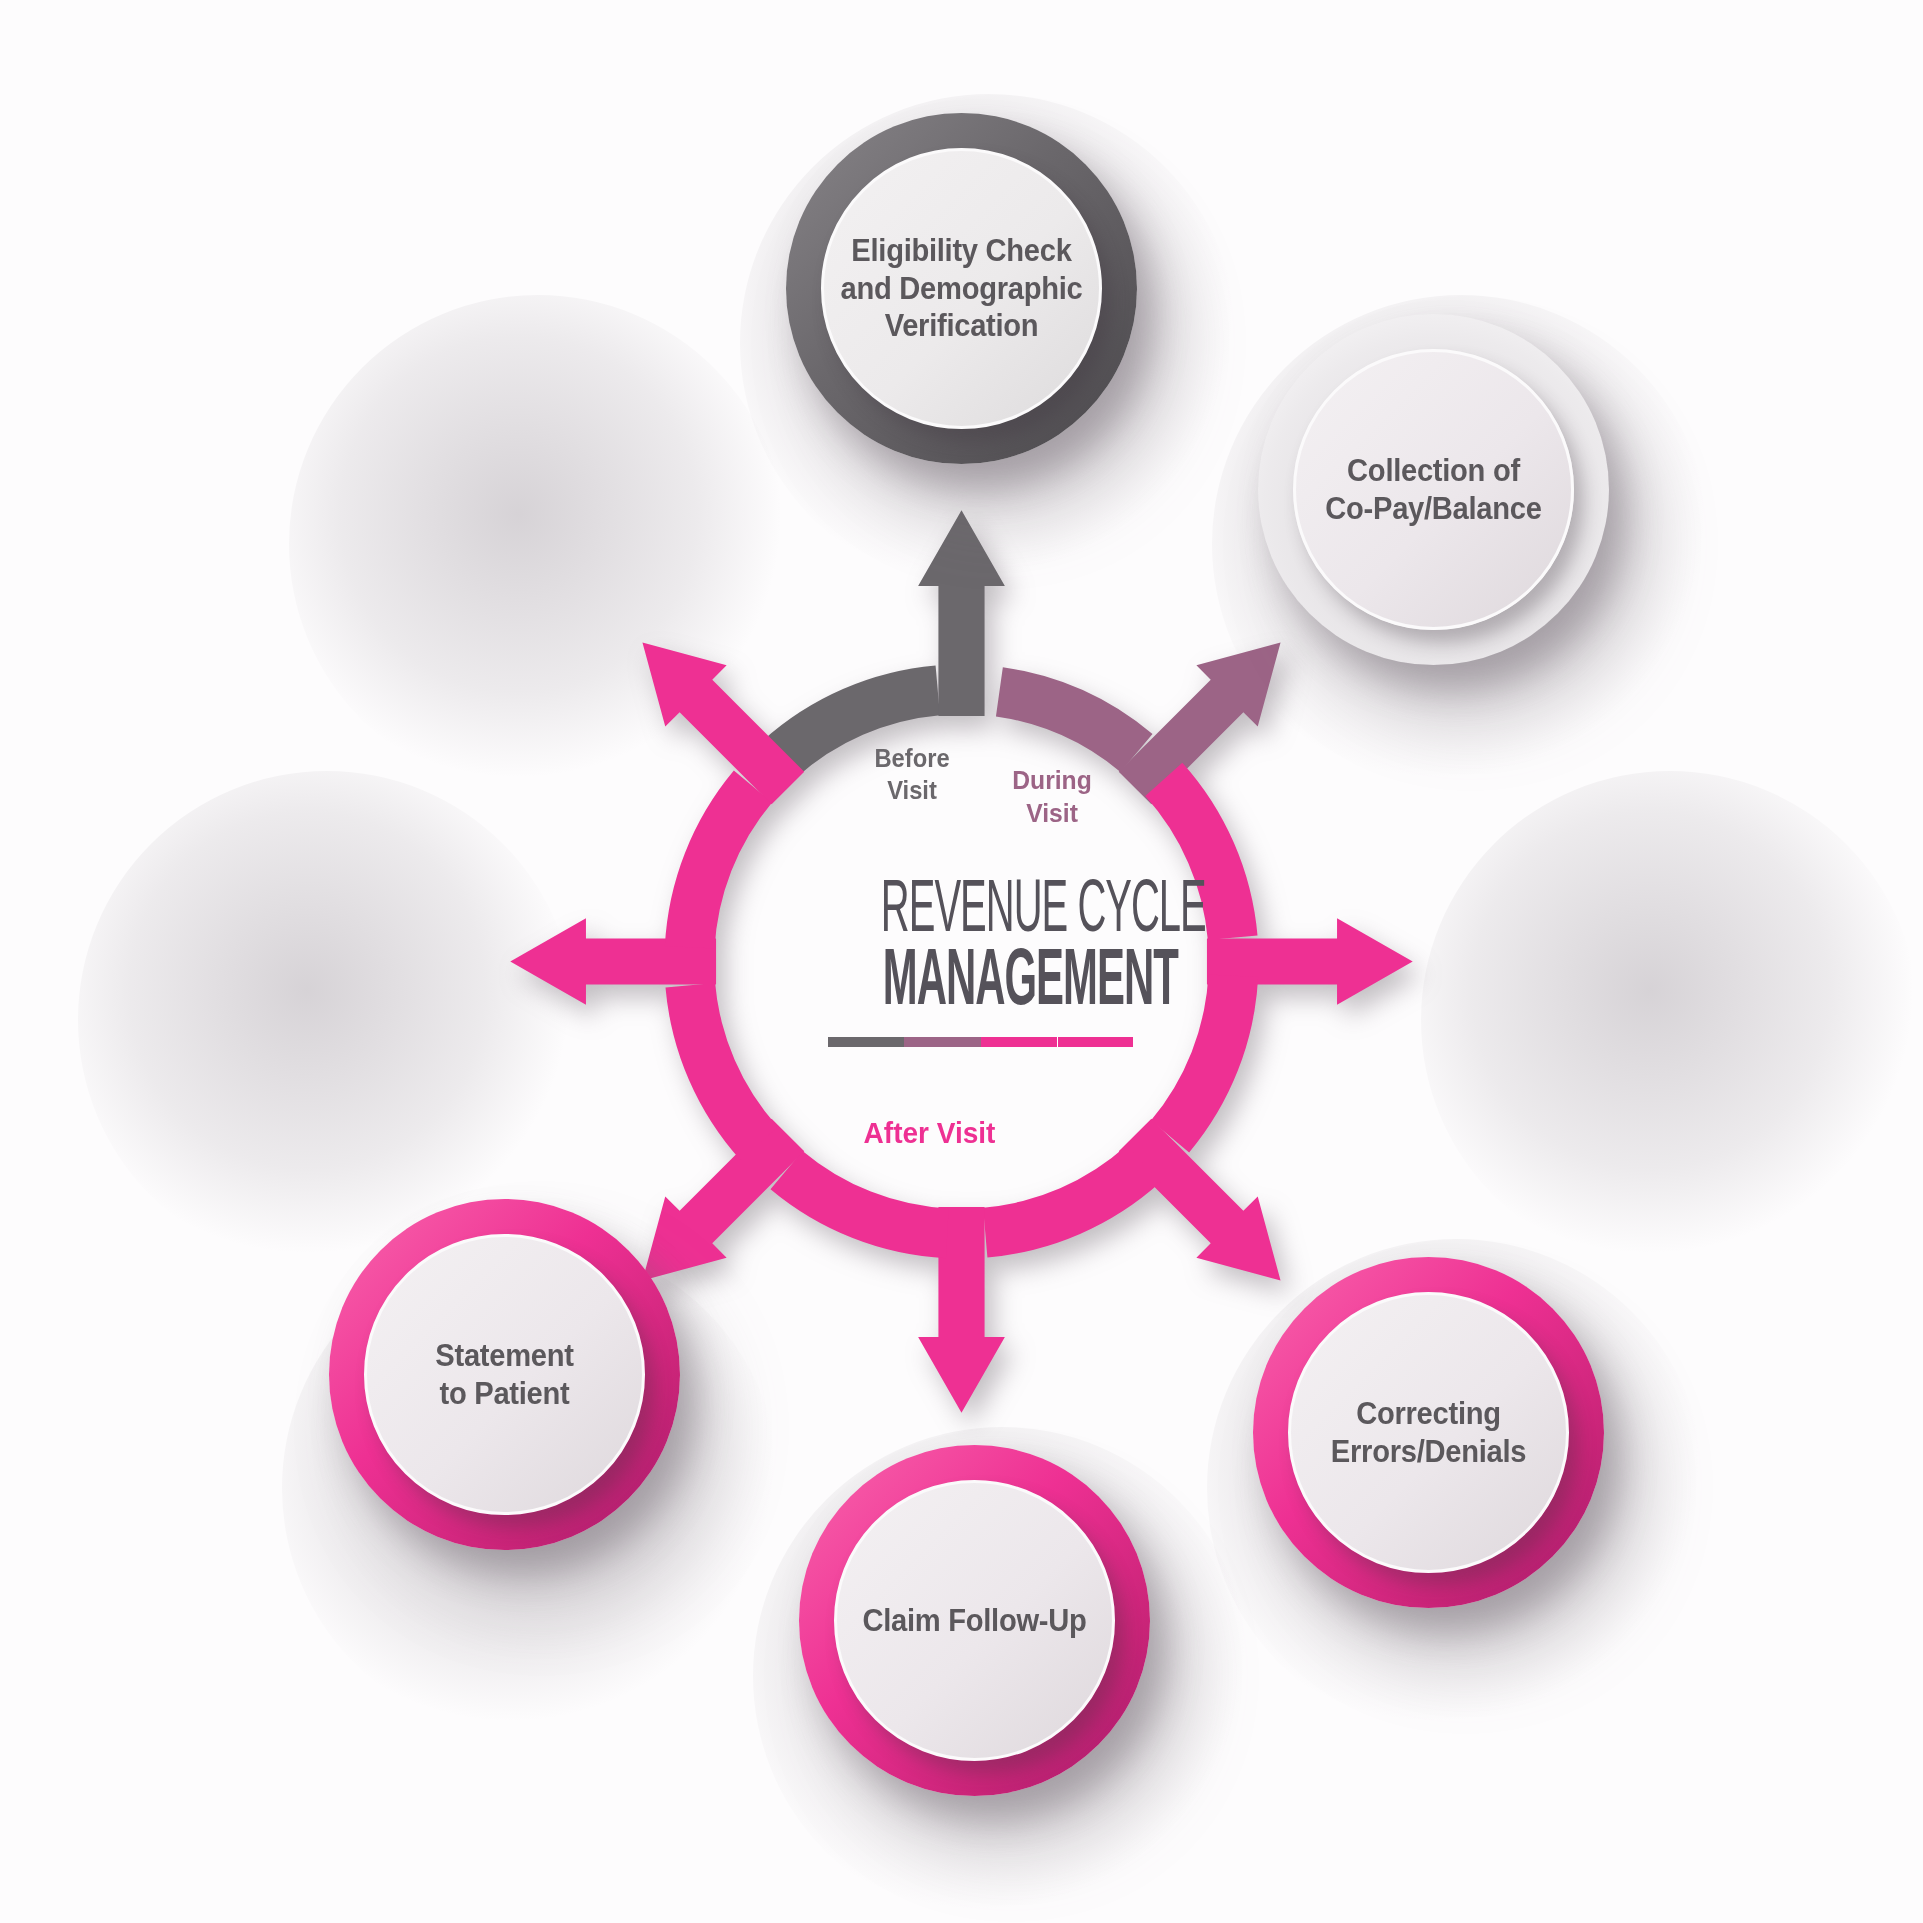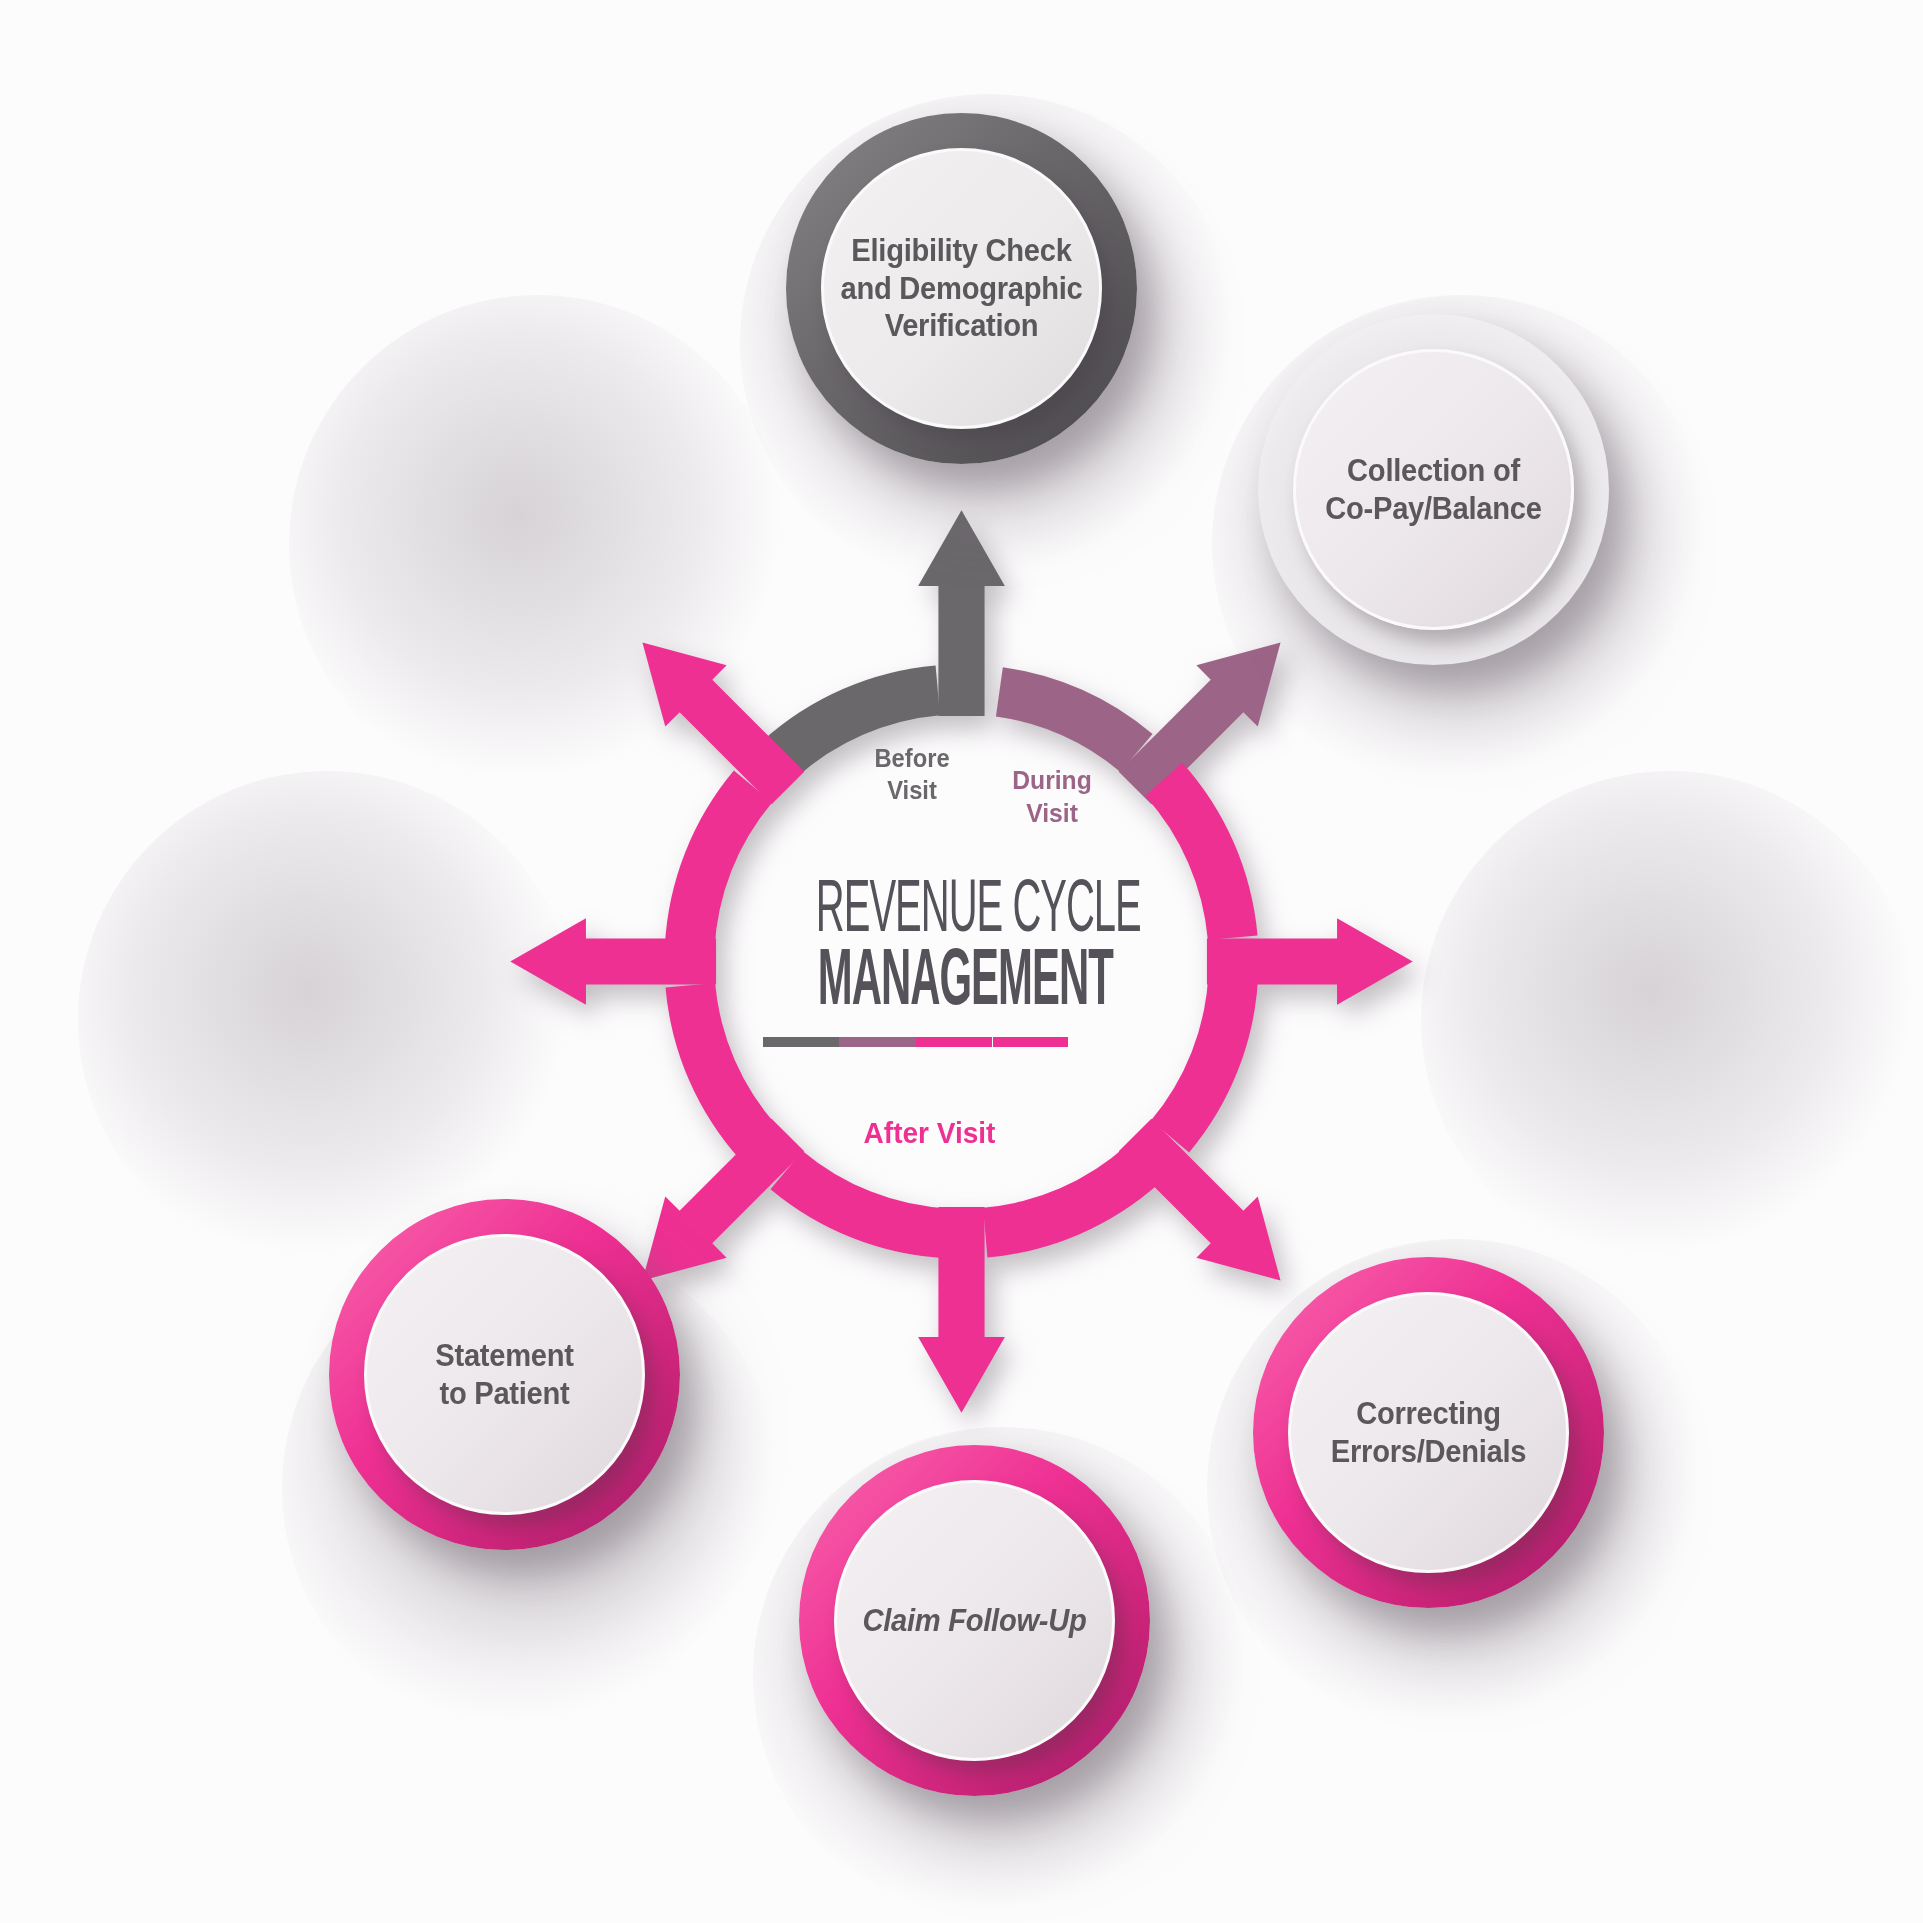--- a/index.html
+++ b/index.html
@@ -46,21 +46,21 @@
     text-align:center;white-space:pre-line;
     font-size:31px;line-height:1.22;font-weight:bold;color:var(--node-text);
     transform:scaleX(.94);letter-spacing:-0.3px;
   }
 
   
   .pos-top         {left:786px;  top:113px;}
   .pos-top-right   {left:1258px; top:314px;}
   .pos-right       {left:1467px; top:789px;}
   .pos-bottom-right{left:1253px; top:1257px;}
-  .pos-bottom      {left:799px;  top:1445px;font-style:italic;}
+  .pos-bottom      {left:799px;  top:1445px;}
   .pos-bottom-left {left:329px;  top:1199px;}
   .pos-left        {left:125px;  top:789px;}
   .pos-top-left    {left:335px;  top:314px;}
 
   .halo-top         {left:740px;  top:94px;}
   .halo-top-right   {left:1212px; top:295px;}
   .halo-right       {left:1421px; top:771px;}
   .halo-bottom-right{left:1207px; top:1239px;}
   .halo-bottom      {left:753px;  top:1427px;}
   .halo-bottom-left {left:282px;  top:1239px;}
@@ -71,21 +71,21 @@
   .wheel{
     position:absolute;left:454px;top:454px;width:1015px;height:1015px;z-index:2;
     filter:drop-shadow(9.2px 13px 13px rgba(100,90,100,.38));
   }
   .fill-pink {fill:var(--pink);}
   .fill-mauve{fill:var(--mauve);}
   .fill-gray {fill:var(--gray);}
 
   
   .center-title{
-    position:absolute;left:731px;top:873px;width:369px;z-index:4;
+    position:absolute;left:796px;top:873px;width:369px;z-index:4;
   }
   .title-line1{
     font-size:74px;line-height:65px;font-weight:400;color:var(--title-text);
     letter-spacing:-1.8px;transform:scaleX(.54);white-space:nowrap;
   }
   .title-line2{
     font-size:79px;line-height:65px;font-weight:bold;color:var(--title-text);
     letter-spacing:-1.8px;transform:scaleX(.53);white-space:nowrap;margin-top:5.5px;
   }
   .legend-bar{

